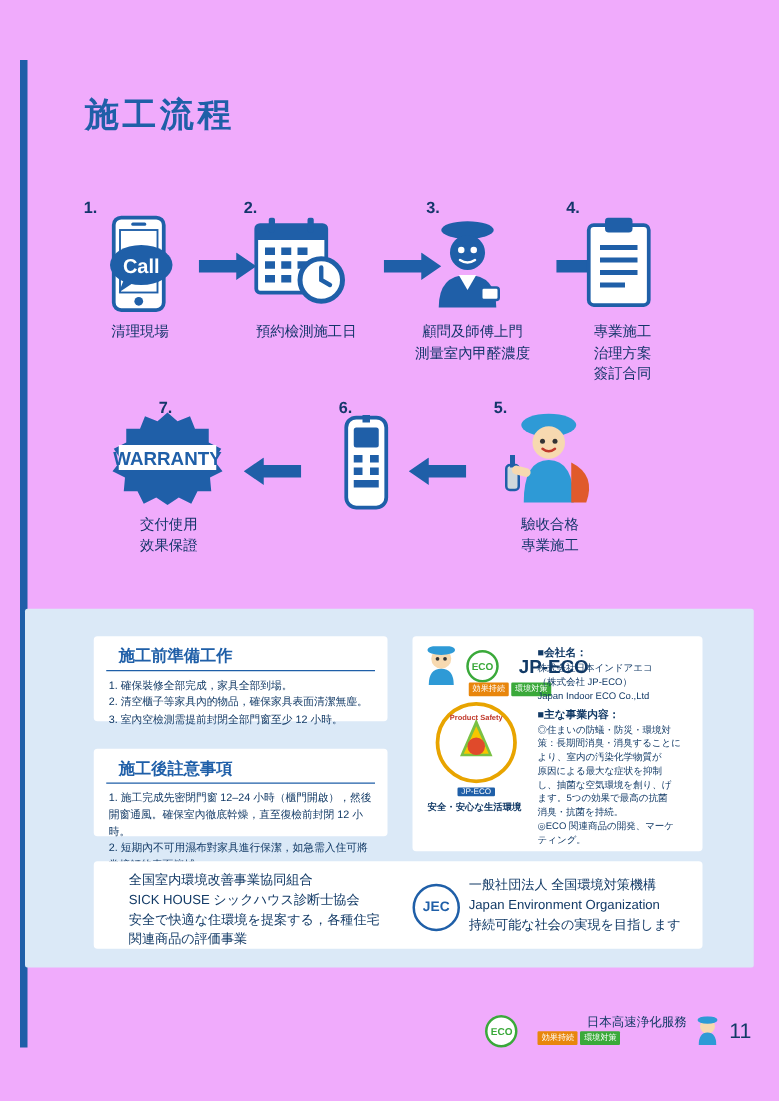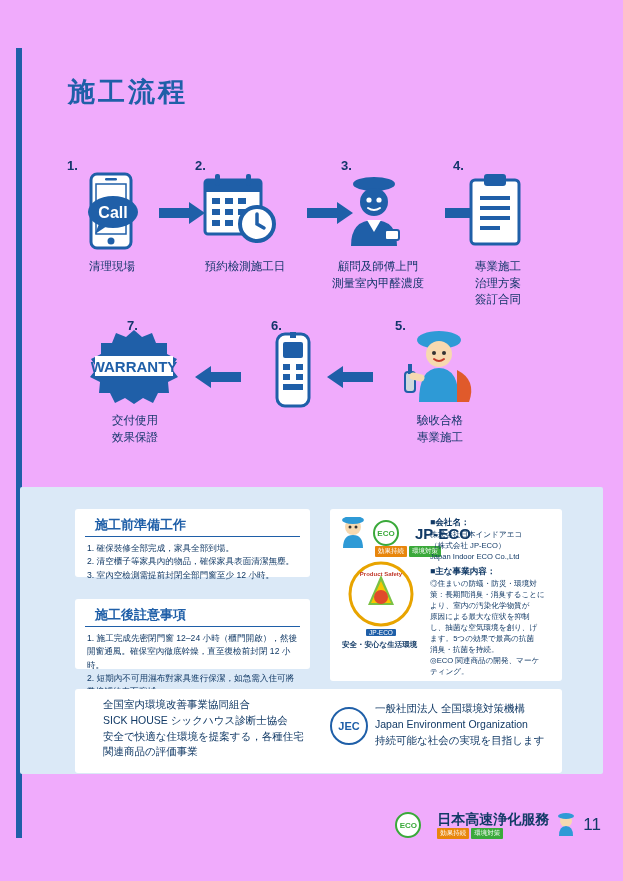--- a/index.html
+++ b/index.html
@@ -74,21 +74,21 @@
     border-radius: 2px;
   }
   .card {
     position: absolute;
     background: #ffffff;
     border-radius: 3px;
   }
   .card-a { left: 55px; top: 22px; width: 235px; height: 68px; }
   .card-b { left: 55px; top: 112px; width: 235px; height: 70px; }
   .card-c { left: 310px; top: 22px; width: 232px; height: 172px; }
-  .card-d { left: 55px; top: 202px; width: 487px; height: 84px; }
+  .card-d { left: 55px; top: 202px; width: 487px; height: 70px; }
 
   .card-title {
     font-size: 13px;
     font-weight: bold;
     color: #1f5fa8;
     padding: 7px 10px 2px 10px;
     border-bottom: 1px solid #1f5fa8;
     margin: 0 10px;
   }
   .card-body {
@@ -128,21 +128,21 @@
   }
   .logo-eco {
     display: flex; align-items: center; gap: 16px;
   }
   .logo-badge {
     width: 22px; height: 22px; border-radius: 50%;
     background: #ffffff; border: 2px solid #3aa93a;
     color: #3aa93a; font-size: 8px; font-weight: bold;
     display: flex; align-items: center; justify-content: center;
   }
-  .logo-jp-text { font-size: 14px; font-weight: bold; color: #123a66; line-height: 1.05; }
+  .logo-jp-text { font-size: 10px; font-weight: normal; color: #123a66; line-height: 1.05; margin-left: 39px; }
   .logo-sub {
     display: flex; gap: 2px; margin-top: 1px;
   }
   .tagpill { font-size: 6.5px; color: #fff; padding: 1px 3px; border-radius: 1px; }
   .tag-orange { background: #e8860c; }
   .tag-green { background: #3aa93a; }
   .jpeco-name { font-size: 15px; font-weight: bold; color: #123a66; }
   .iec-badge {
     width: 34px; height: 34px; border-radius: 50%;
     border: 2px solid #1f5fa8; color: #1f5fa8;

